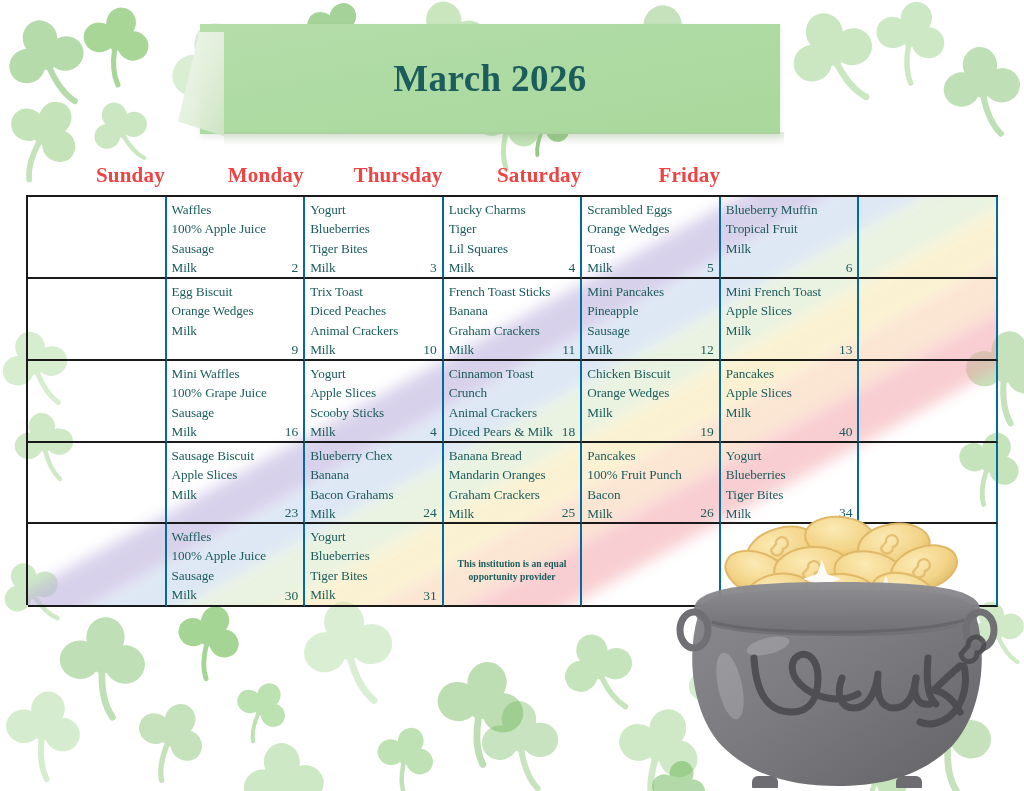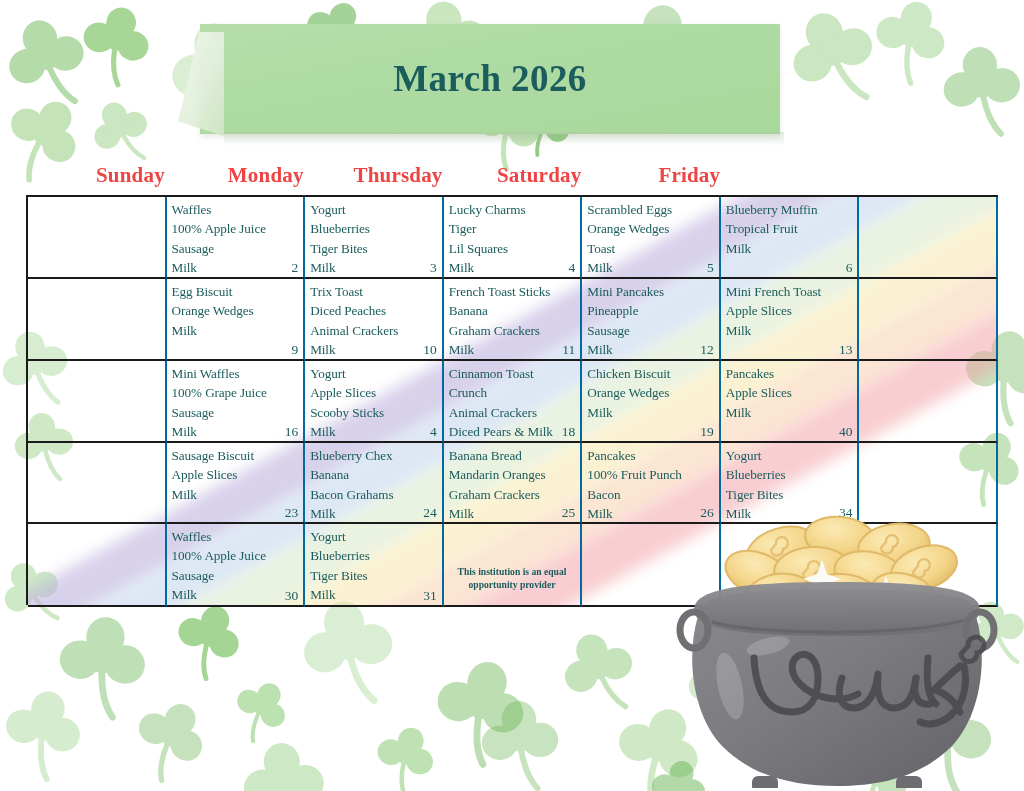--- a/index.html
+++ b/index.html
@@ -136,21 +136,21 @@
   .daynum {
     position: absolute;
     right: 5px; bottom: 1px;
     color: #1b5c5c;
     font-size: 13.5px;
     line-height: 17px;
     z-index: 3;
   }
   .disclaimer {
     position: absolute;
-    left: 4px; right: 4px; bottom: 14px;
+    left: 4px; right: 4px; bottom: 22px;
     color: #1b5c5c;
     font-size: 9.6px;
     line-height: 13px;
     text-align: center;
     font-weight: bold;
     z-index: 3;
   }
 
   
   #pot {

